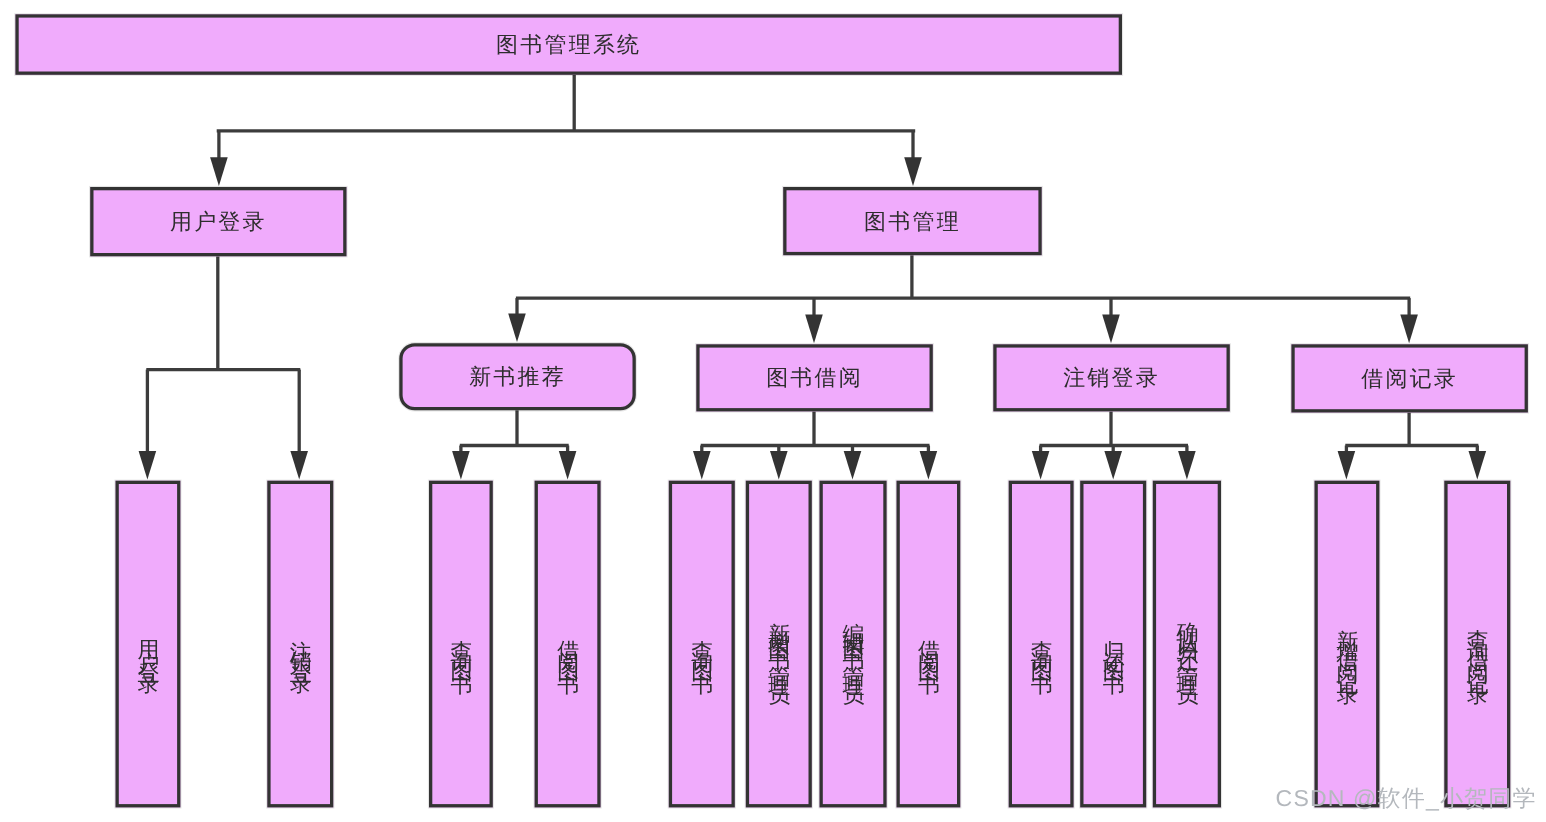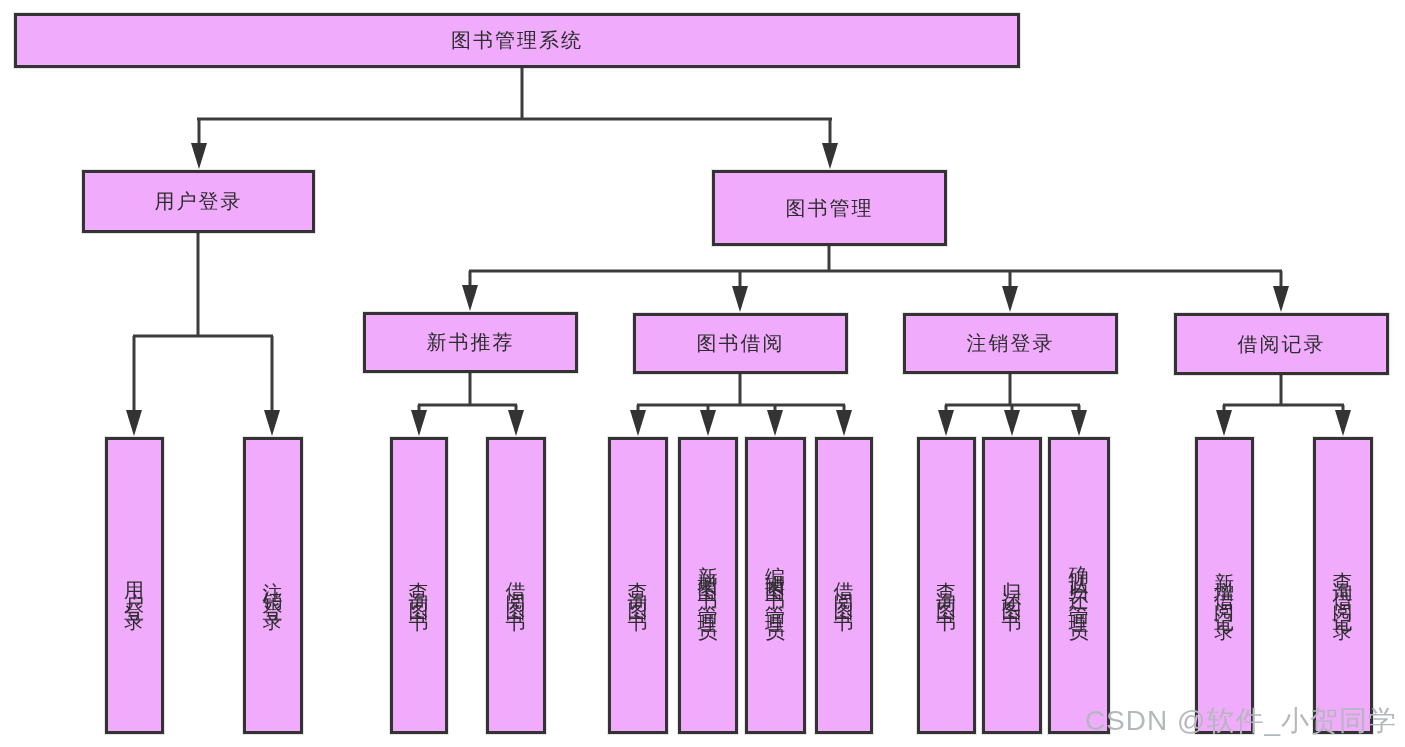--- a/index.html
+++ b/index.html
@@ -16,22 +16,22 @@
     color:#2d2d2d;font-size:20px;letter-spacing:2px;
     box-shadow:0 0 0 1px rgba(0,0,0,0.10);
   }
   .node.vert span{
     writing-mode:vertical-rl;text-orientation:mixed;
     letter-spacing:10px;line-height:1;white-space:nowrap;
   }
   
   #root        {left:14px;  top:13px;  width:1006px;height:55px;}
   #user-login  {left:82px;  top:170px; width:233px; height:63px;}
-  #book-mgmt   {left:712px; top:170px; width:235px; height:76px;}
-  #new-book    {left:363px; top:312px; width:215px; height:61px;}
+  #book-mgmt   {left:712px; top:170px; width:235px; height:62px;}
+  #new-book    {left:363px; top:312px; width:215px; height:61px;border-radius:14px;}
   #book-borrow {left:633px; top:313px; width:215px; height:61px;}
   #cur-borrow  {left:903px; top:313px; width:215px; height:61px;}
   #borrow-rec  {left:1174px;top:313px; width:215px; height:62px;}
   
   .leaf{top:437px;height:297px;}
   #lf-user-login   {left:105px; width:59px;}
   #lf-logout       {left:243px; width:60px;}
   #lf-query1       {left:390px; width:58px;}
   #lf-borrow1      {left:486px; width:60px;}
   #lf-query2       {left:608px; width:60px;}
@@ -40,21 +40,21 @@
   #lf-borrow2      {left:815px; width:58px;}
   #lf-query3       {left:917px; width:59px;}
   #lf-return       {left:982px; width:60px;}
   #lf-confirm      {left:1048px;width:62px;}
   #lf-add-record   {left:1195px;width:59px;}
   #lf-query-record {left:1313px;width:60px;}
   
   #lf-add-book span,#lf-edit-book span,#lf-confirm span{letter-spacing:8px;}
   #watermark{
     position:absolute;right:8px;bottom:7px;z-index:3;
-    color:#b4b8bd;font-size:28px;letter-spacing:1px;
+    color:#b4b8bd;font-size:21px;letter-spacing:1px;
   }
   .line{stroke:#3c3c3c;stroke-width:3;}
   .arrow{fill:#333333;}
 </style>
 </head>
 <body>
 
 <div id="stage">
 
   <svg id="wires" width="1405" height="747" viewBox="0 0 1405 747">

